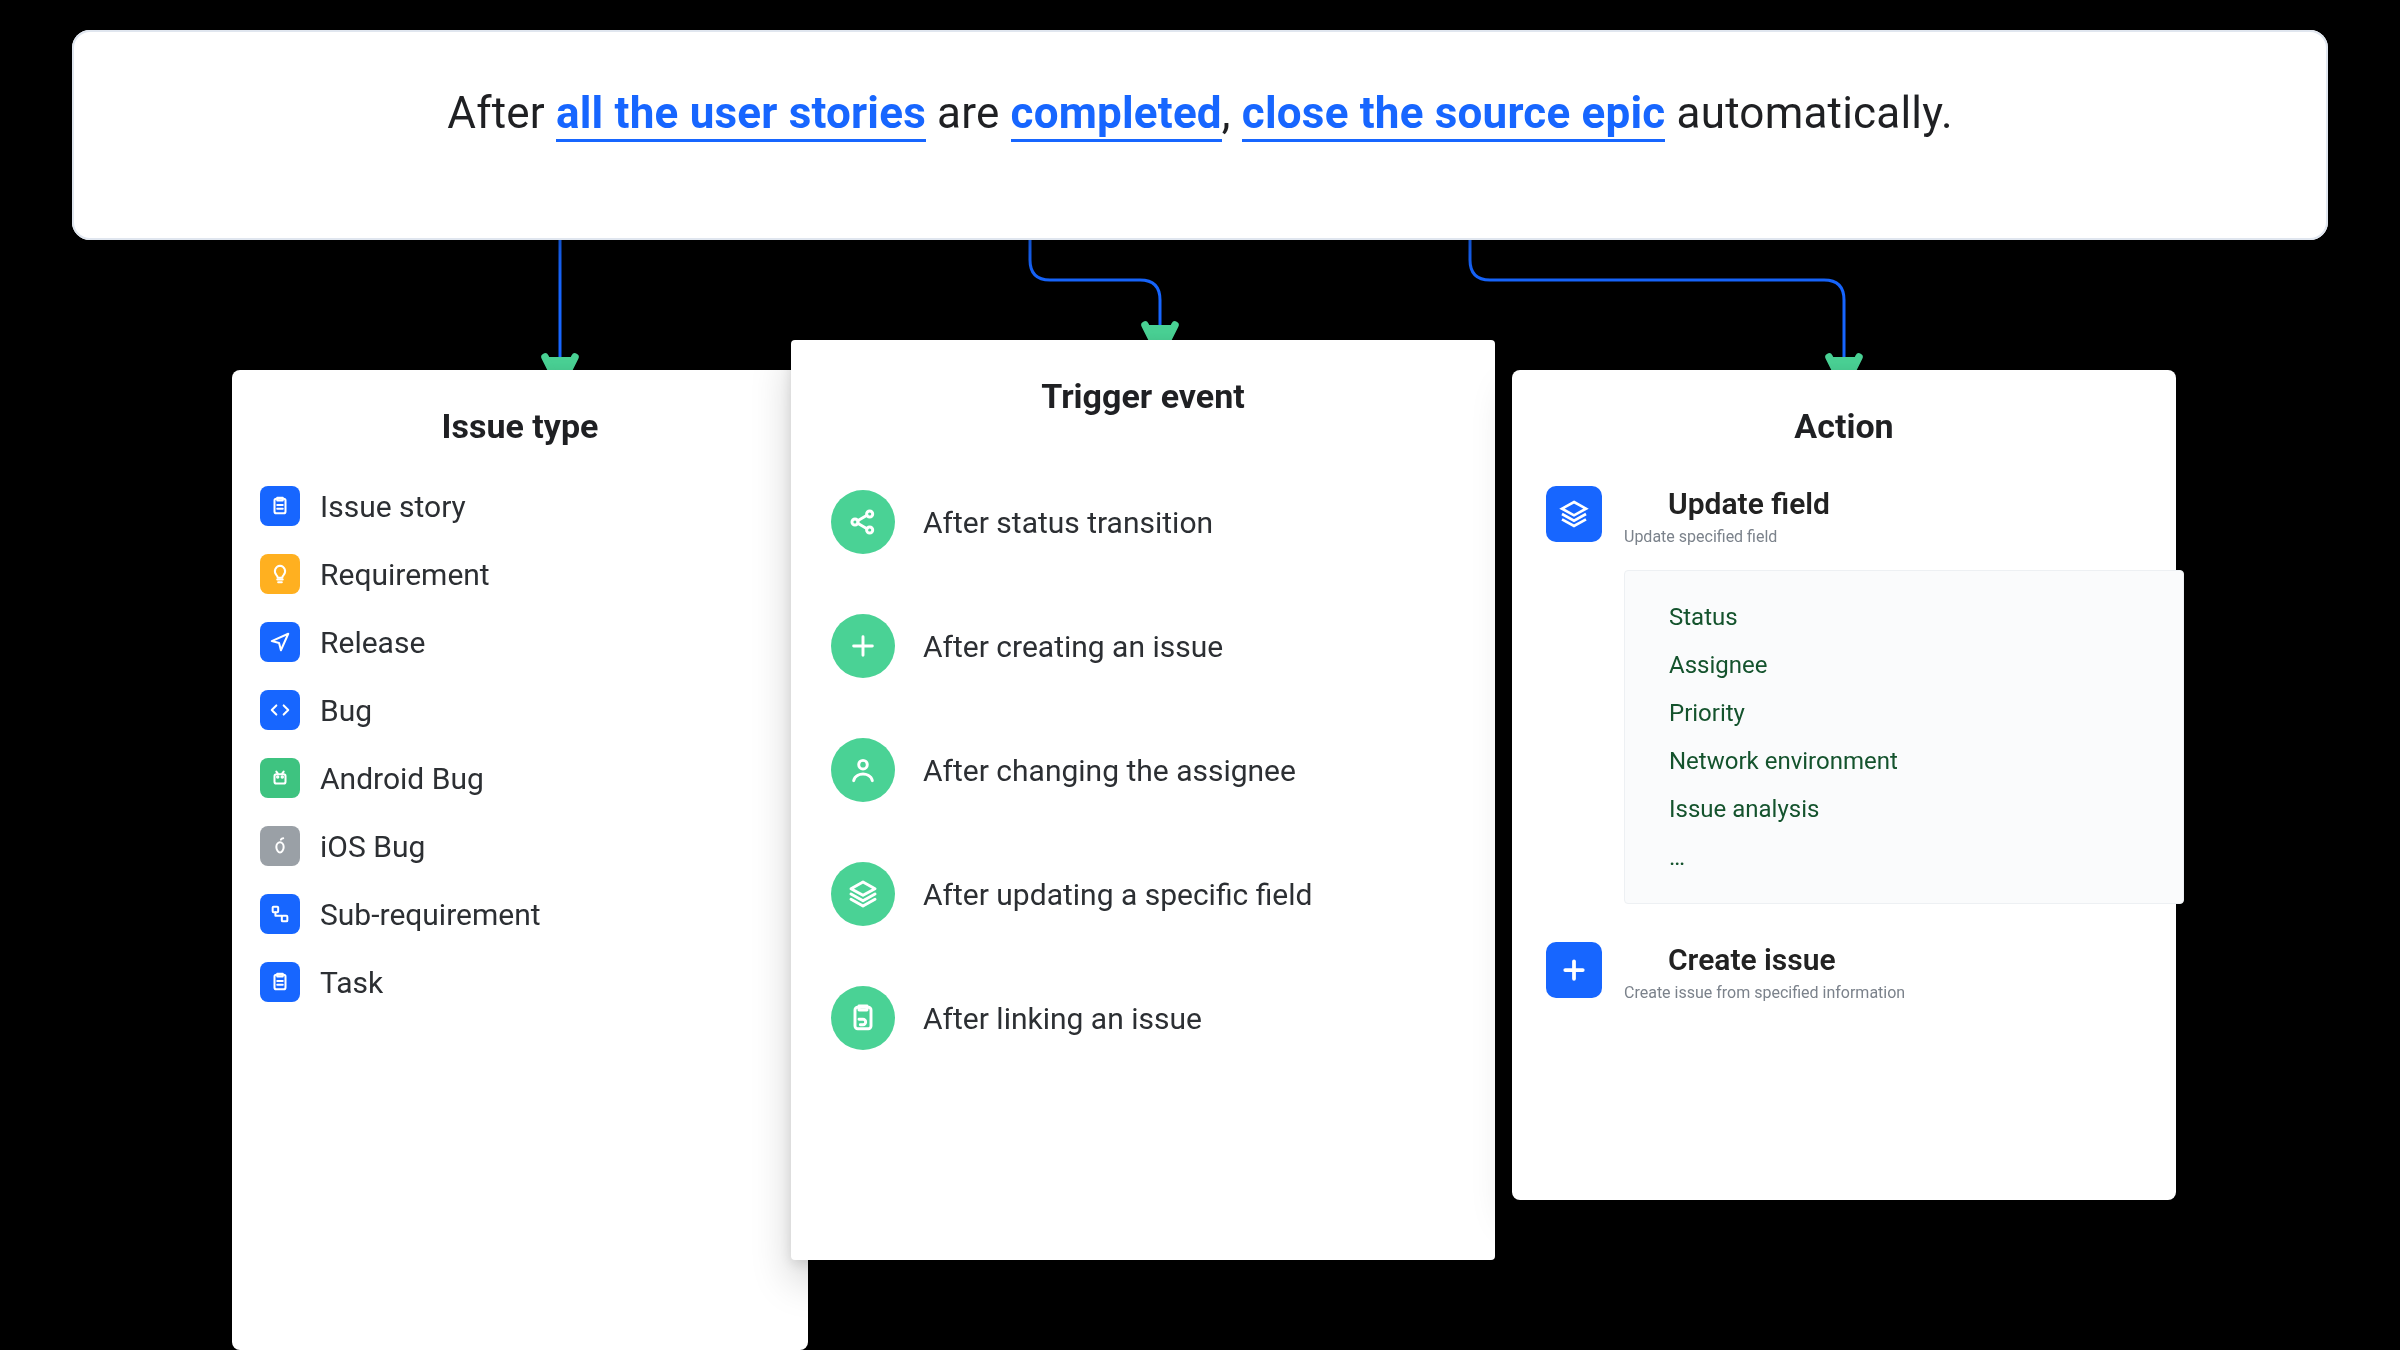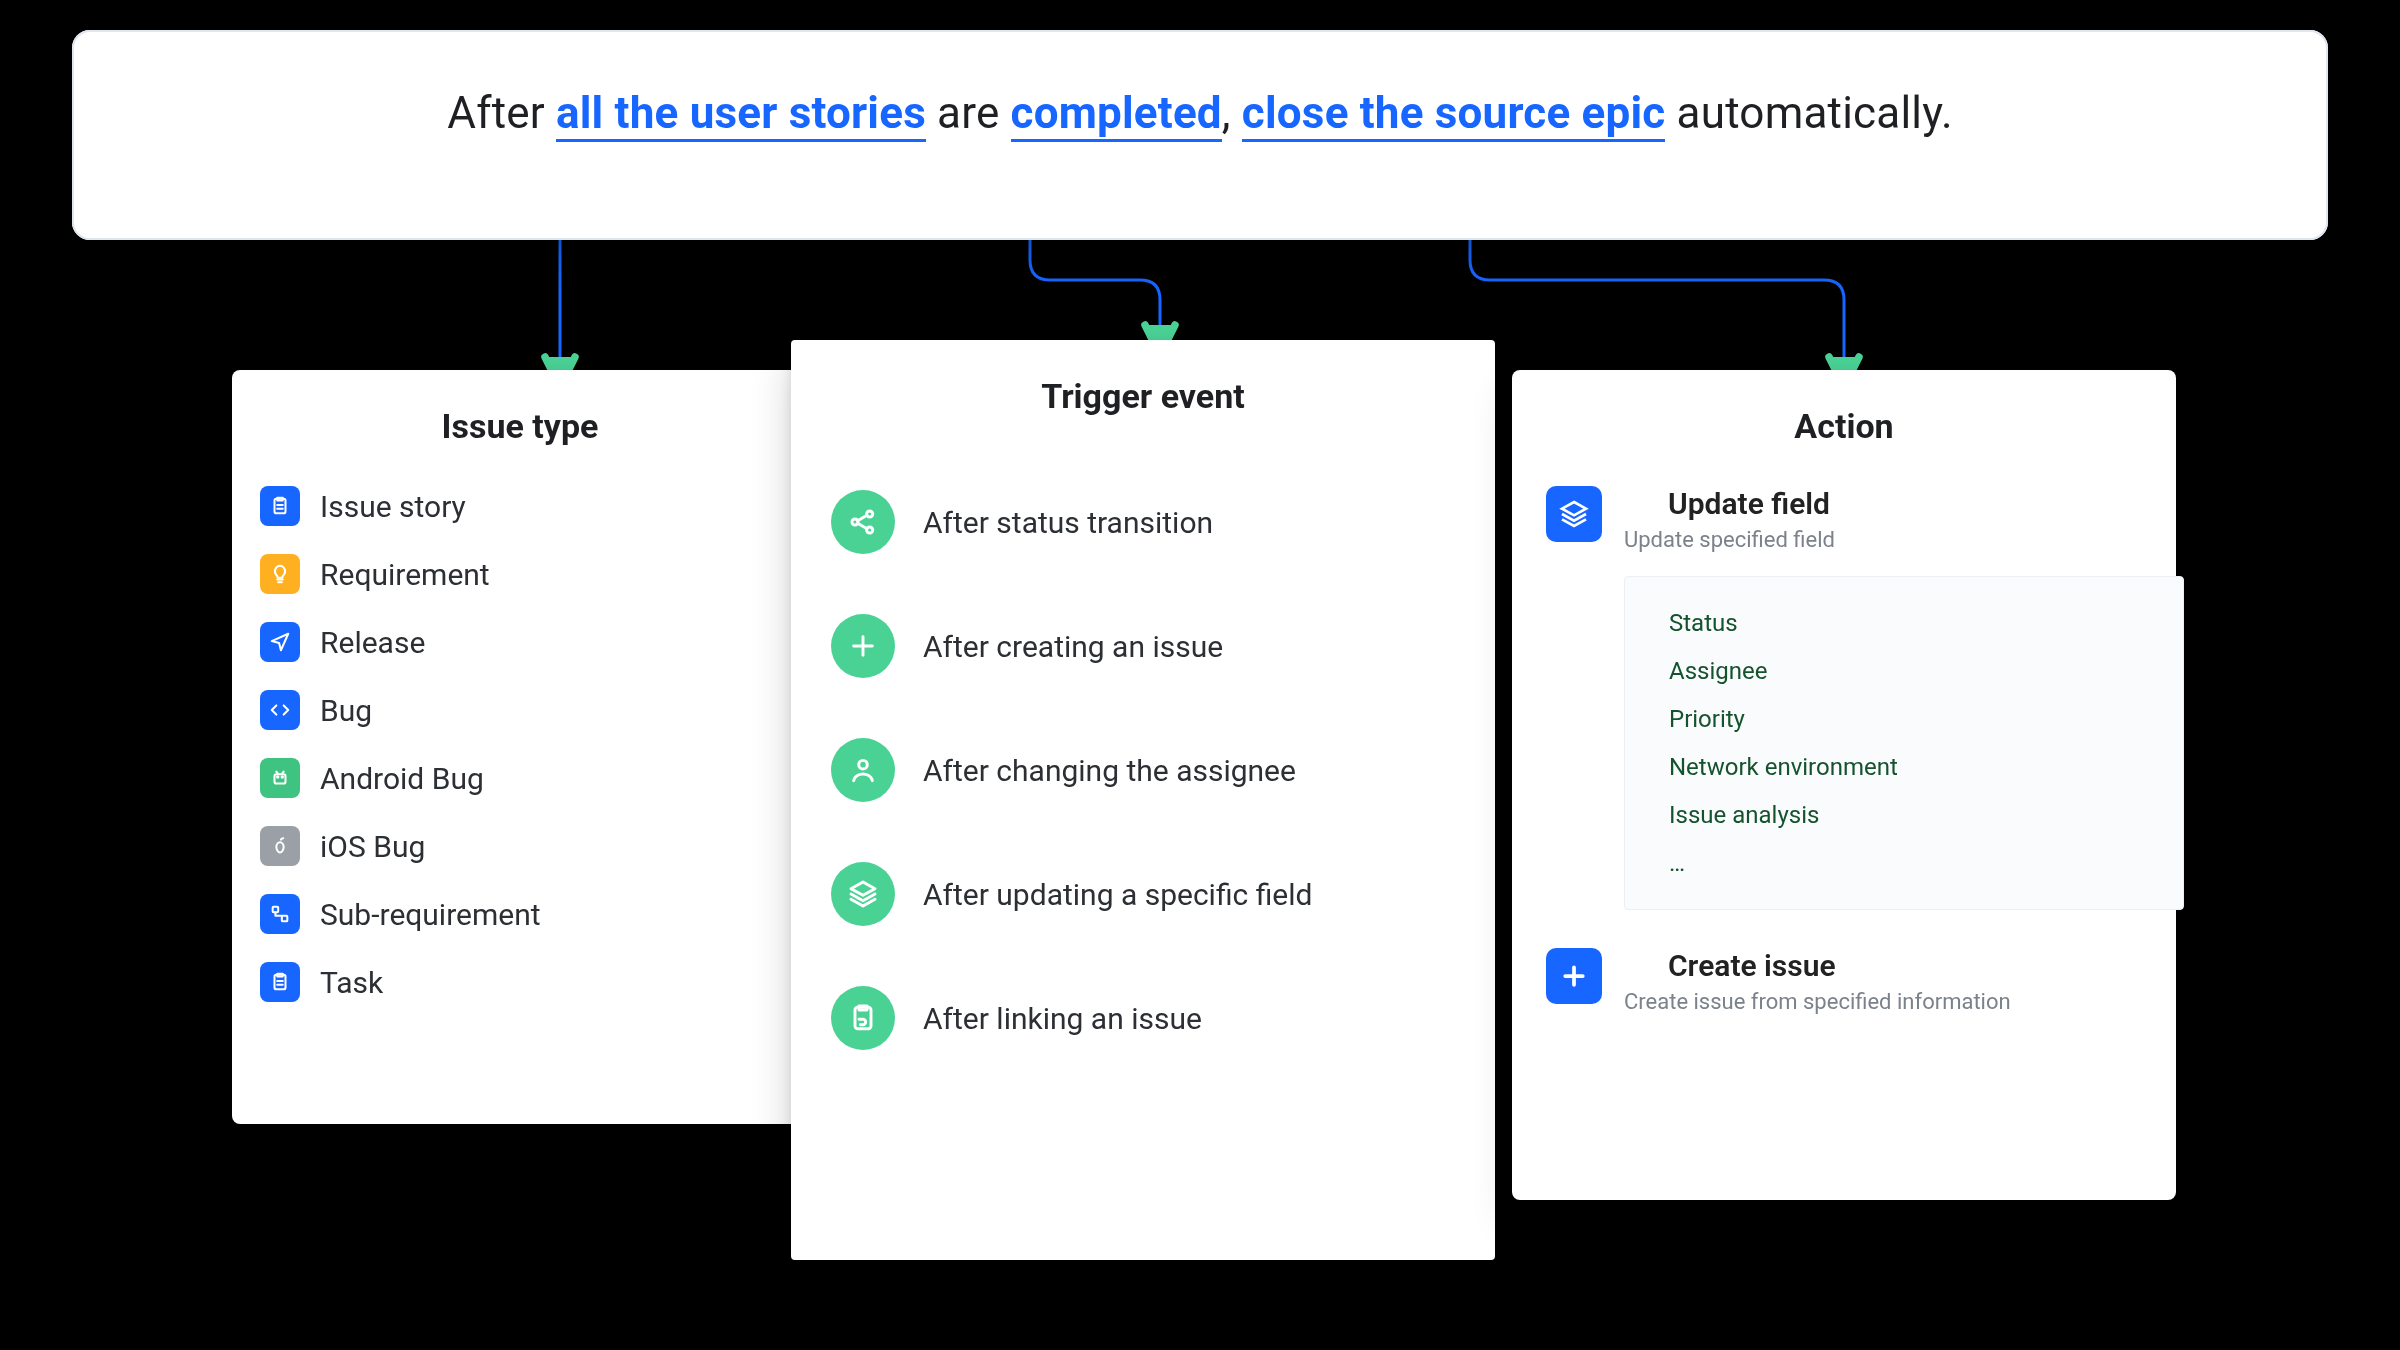--- a/index.html
+++ b/index.html
@@ -49,21 +49,21 @@
     box-shadow:var(--card-shadow);
   }
   .panel h3{
     margin:0;
     padding:36px 0 20px 0;
     text-align:center;
     font-size:34px;
     font-weight:700;
   }
   
-  #panel-issue{ left:232px; top:370px; width:576px; height:754px; }
+  #panel-issue{ left:232px; top:370px; width:576px; height:980px; }
   #panel-trigger{ left:791px; top:340px; width:704px; height:920px; border-radius:4px;}
   #panel-action{ left:1512px; top:370px; width:664px; height:830px; }
 
   
   .issue-list{ padding:6px 28px 0 28px; }
   .issue-item{ display:flex; align-items:center; gap:20px; padding:14px 0; }
   .issue-icon{ width:40px;height:40px;border-radius:8px; display:flex;align-items:center;justify-content:center; flex:0 0 40px;}
   .icon-blue{ background:var(--blue); }
   .icon-orange{ background:var(--orange); }
   .icon-grey{ background:var(--grey); }
@@ -74,21 +74,21 @@
   .trigger-list{ padding:24px 40px 0 40px; }
   .trigger-item{ display:flex; align-items:center; gap:28px; padding:30px 0;}
   .trigger-icon{ width:64px;height:64px;border-radius:50%; background:var(--green); display:flex;align-items:center;justify-content:center; flex:0 0 64px;}
   .trigger-label{ font-size:30px; color:#2c2f33;}
 
   
   .action-block{ padding:10px 34px 0 34px;}
   .action-head{ display:flex; gap:22px; align-items:flex-start; padding:10px 0 8px 0;}
   .action-icon{ width:56px;height:56px;border-radius:10px; background:var(--blue); display:flex;align-items:center;justify-content:center; flex:0 0 56px;}
   .action-title{ font-size:30px; font-weight:600; color:#222;margin-left:44px;}
-  .action-sub{ font-size:22px; color:var(--muted); margin-top:6px;}
+  .action-sub{ font-size:16px; color:var(--muted); margin-top:6px;}
   .field-box{
     margin:16px 16px 22px 78px;
     width:470px;
     background:#fafbfc;
     border:1px solid #edf0f3;
     border-radius:4px;
     padding:22px 44px;
     font-size:24px;
     color:#14532d;
     line-height:2;

